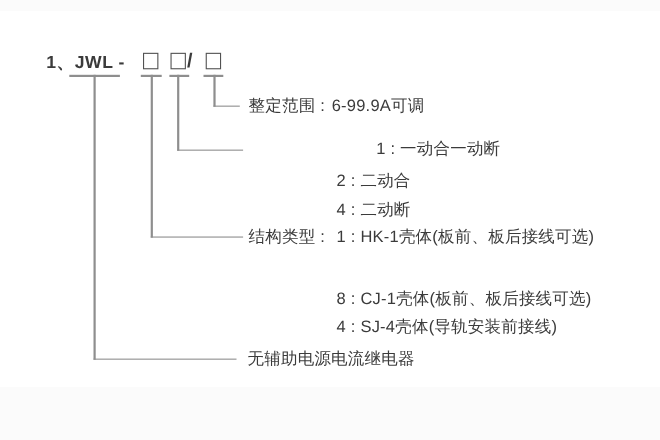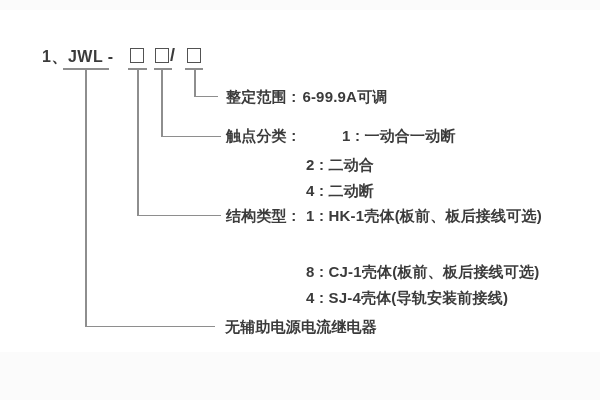--- a/index.html
+++ b/index.html
@@ -78,21 +78,20 @@
   .h-contact   { left: 161px; top: 135.5px; width: 60px;  }
   .h-structure { left: 137px; top: 214.5px; width: 84px;  }
   .h-name      { left: 85px;  top: 325.5px; width: 130px; }
 
   .txt {
     position: absolute;
     font-size: 15px;
     line-height: 19px;
     white-space: nowrap;
     letter-spacing: 0.2px;
-    font-weight: bold;
   }
   .range-row { left: 226px; top: 87px; display: flex; gap: 6px; }
   .contact-label   { left: 226px; top: 126px; }
   .contact-opt-0   { left: 306px; top: 126px; margin-left: 36px; }
   .contact-opt-1   { left: 306px; top: 155px; }
   .contact-opt-2   { left: 306px; top: 181px; }
   .structure-label { left: 226px; top: 206px; }
   .structure-opt-0 { left: 306px; top: 206px; }
   .structure-opt-1 { left: 306px; top: 232px; }
   .structure-opt-2 { left: 306px; top: 262px; }
@@ -126,21 +125,20 @@
   <div class="hline h-range"></div>
   <div class="hline h-contact"></div>
   <div class="hline h-structure"></div>
   <div class="hline h-name"></div>
 
   <div class="txt range-row">
     <span>整定范围 :</span>
     <span>6-99.9A可调</span>
   </div>
 
-  <div class="txt contact-label">触点分类 :</div>
   <div class="txt contact-opt-0">1 : 一动合一动断</div>
   <div class="txt contact-opt-1">2 : 二动合</div>
   <div class="txt contact-opt-2">4 : 二动断</div>
 
   <div class="txt structure-label">结构类型 :</div>
   <div class="txt structure-opt-0">1 : HK-1壳体(板前、板后接线可选)</div>
   <div class="txt structure-opt-2">8 : CJ-1壳体(板前、板后接线可选)</div>
   <div class="txt structure-opt-3">4 : SJ-4壳体(导轨安装前接线)</div>
 
   <div class="txt relay-name">无辅助电源电流继电器</div>

